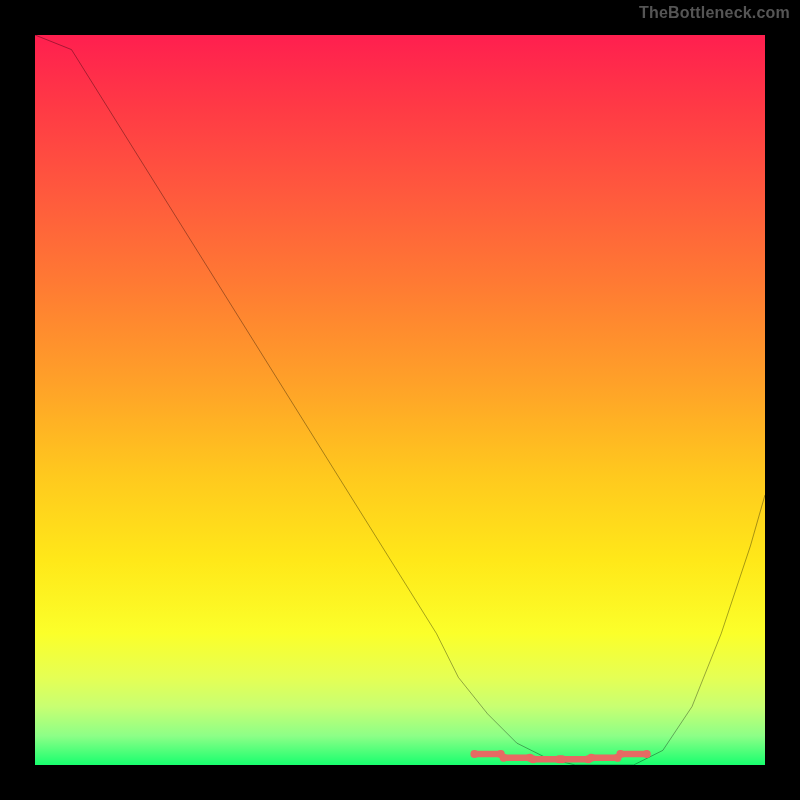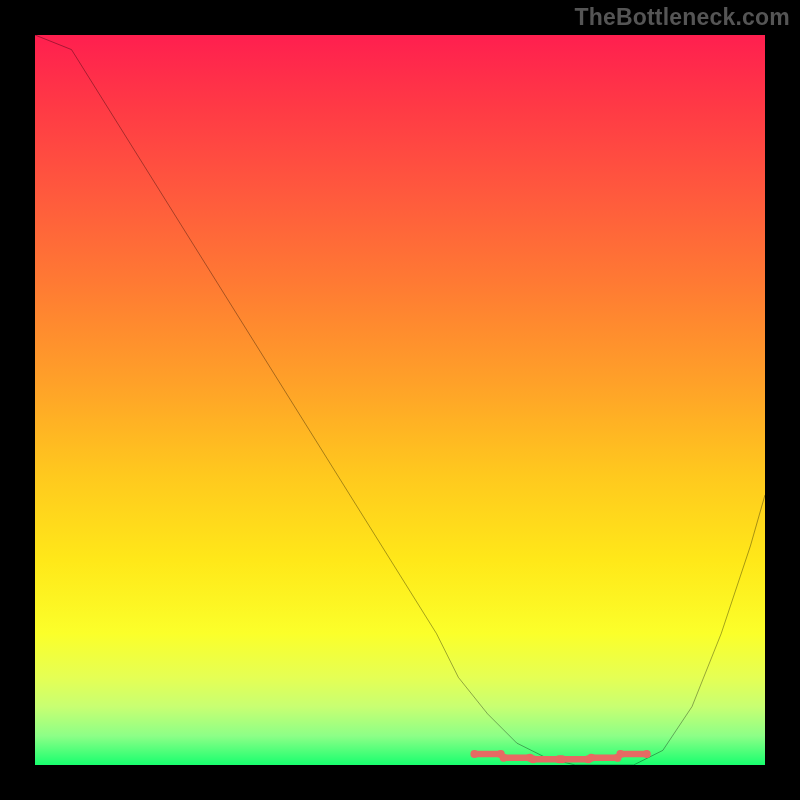--- a/index.html
+++ b/index.html
@@ -15,21 +15,21 @@
     position: relative;
     width: 800px;
     height: 800px;
     background: #000;
   }
   .watermark {
     position: absolute;
     top: 4px;
     right: 10px;
     color: #555;
-    font-size: 23px;
+    font-size: 16px;
     font-weight: 600;
     letter-spacing: 0.2px;
     z-index: 3;
   }
   .plot-area {
     position: absolute;
     left: 35px;
     top: 35px;
     width: 730px;
     height: 730px;

